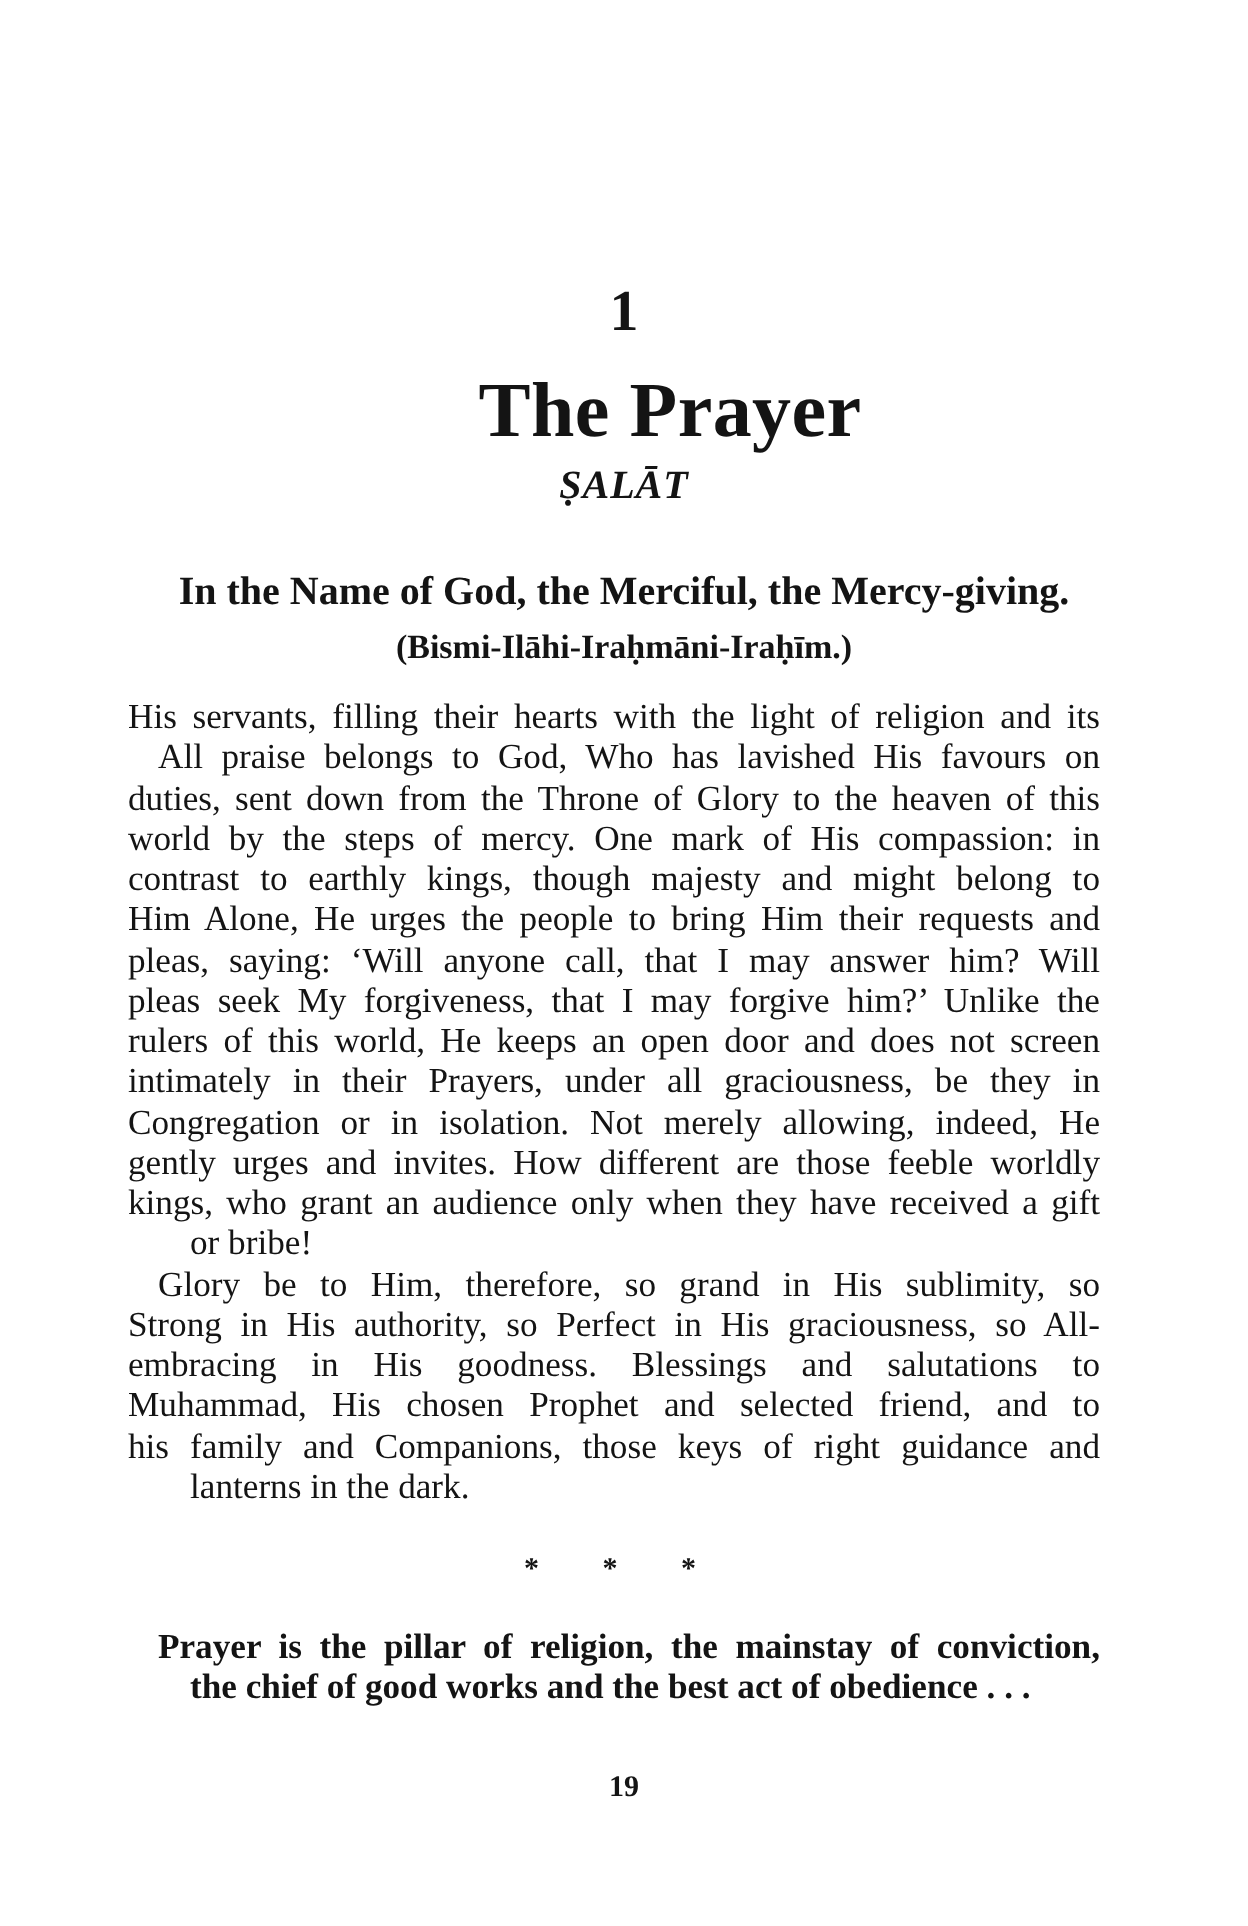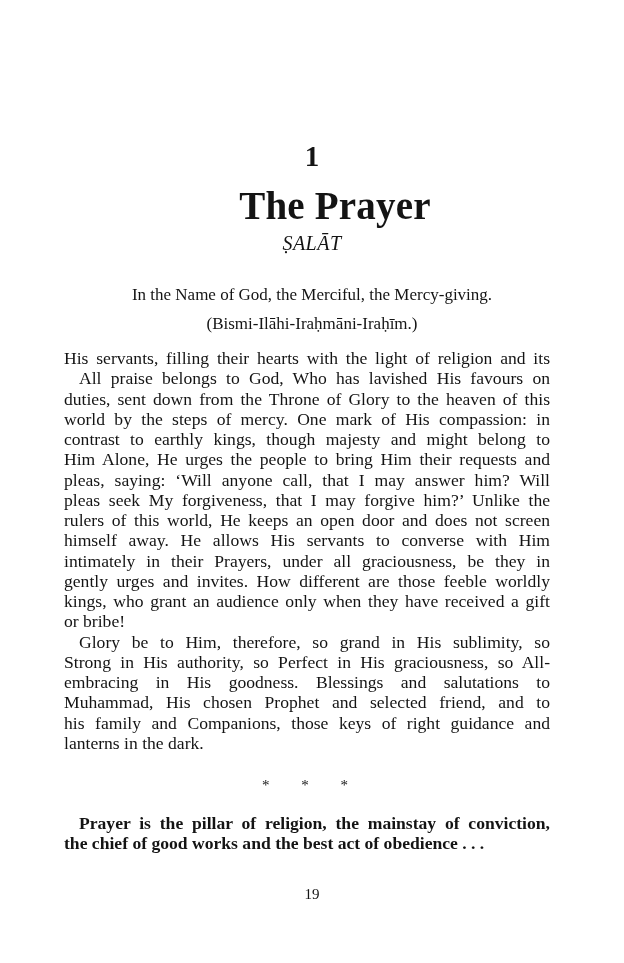--- a/index.html
+++ b/index.html
@@ -1,32 +1,32 @@
 <!DOCTYPE html>
 <html><head>
 <meta charset="utf-8">
 <style>
   html, body { margin: 0; padding: 0; background: #ffffff; }
   body {
     width: 624px; height: 963px; position: relative; overflow: hidden;
     font-family: "Liberation Serif", "DejaVu Serif", serif; color: #141414;
   }
-  .center { position: absolute; left: 0; width: 624px; text-align: center; }
+  .center { position: absolute; left: 0; width: 624px; text-align: center; font-weight: bold; }
   .chapter-num { top: 140px; font-size: 29px; font-weight: bold; }
   .chapter-title { top: 183px; font-size: 39px; font-weight: bold; letter-spacing: 0.2px; margin-left: 23px; }
   .subtitle { top: 232px; font-size: 20px; font-style: italic; letter-spacing: 0.5px; }
-  .invocation { top: 285px; font-size: 17px; }
+  .invocation { top: 285px; font-size: 20px; }
   .translit { top: 314px; font-size: 17px; }
   .body-block {
     position: absolute; left: 64px; width: 486px; font-size: 17.6px; line-height: 20.25px;
   }
   .body-block .line {
     display: block; text-align: justify; text-align-last: justify; white-space: nowrap; height: 20.25px;
   }
-  .body-block .line.last { text-align-last: left; }
+  .body-block .line.last { text-align-last: left; margin-left: 31px; }
   .body-block .line.indent { padding-left: 15px; }
   .para1 { top: 348px; }
   .stars { top: 777px; font-size: 15px; letter-spacing: 14px; }
   .para3 { top: 813px; font-weight: bold; }
   .page-number { top: 886px; font-size: 15px; }
 </style>
 </head>
 <body>
 
 <div class="center chapter-num">1</div>
@@ -40,22 +40,22 @@
   <div>
     <span class="line">His servants, filling their hearts with the light of religion and its</span>
     <span class="line indent">All praise belongs to God, Who has lavished His favours on</span>
     <span class="line">duties, sent down from the Throne of Glory to the heaven of this</span>
     <span class="line">world by the steps of mercy. One mark of His compassion: in</span>
     <span class="line">contrast to earthly kings, though majesty and might belong to</span>
     <span class="line">Him Alone, He urges the people to bring Him their requests and</span>
     <span class="line">pleas, saying: ‘Will anyone call, that I may answer him? Will</span>
     <span class="line">pleas seek My forgiveness, that I may forgive him?’ Unlike the</span>
     <span class="line">rulers of this world, He keeps an open door and does not screen</span>
-    <span class="line">himself away. He allows His servants to converse with Him</span>
     <span class="line">intimately in their Prayers, under all graciousness, be they in</span>
+    <span class="line">Congregation or in isolation. Not merely allowing, indeed, He</span>
     <span class="line">gently urges and invites. How different are those feeble worldly</span>
     <span class="line">kings, who grant an audience only when they have received a gift</span>
     <span class="line last">or bribe!</span>
   </div>
   <div>
     <span class="line indent">Glory be to Him, therefore, so grand in His sublimity, so</span>
     <span class="line">Strong in His authority, so Perfect in His graciousness, so All-</span>
     <span class="line">embracing in His goodness. Blessings and salutations to</span>
     <span class="line">Muhammad, His chosen Prophet and selected friend, and to</span>
     <span class="line">his family and Companions, those keys of right guidance and</span>

